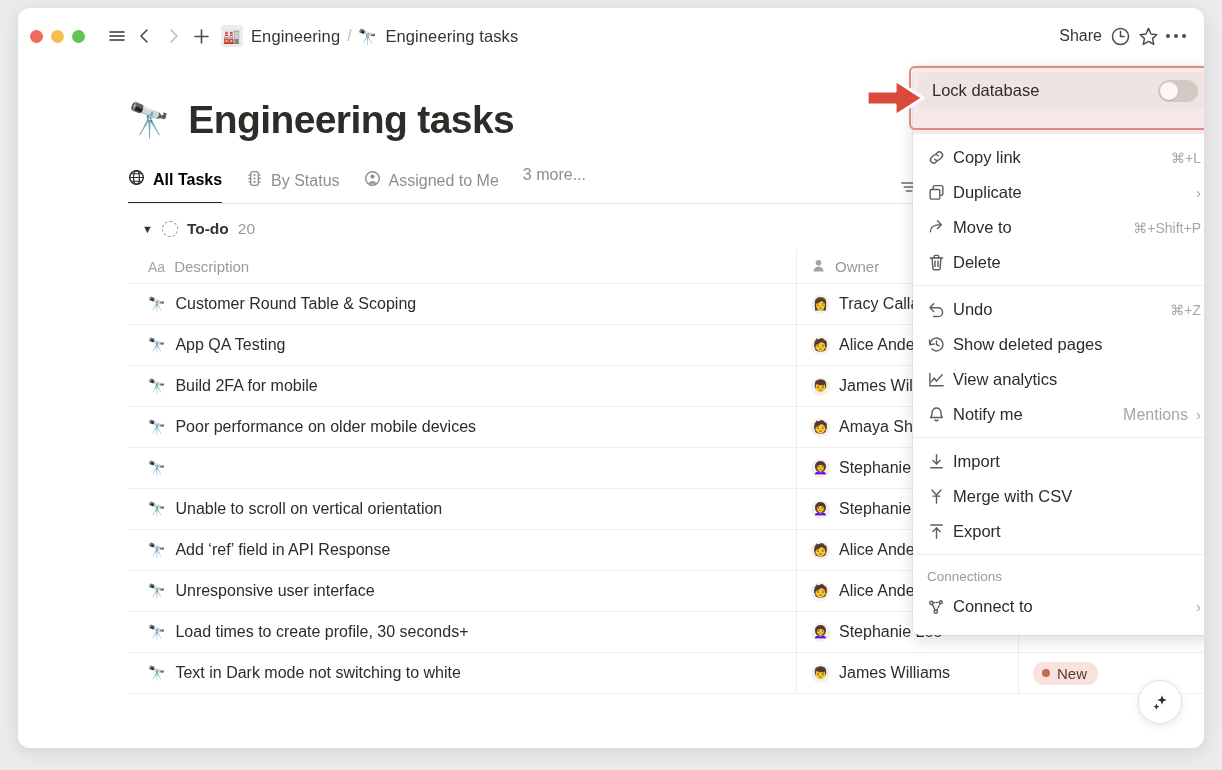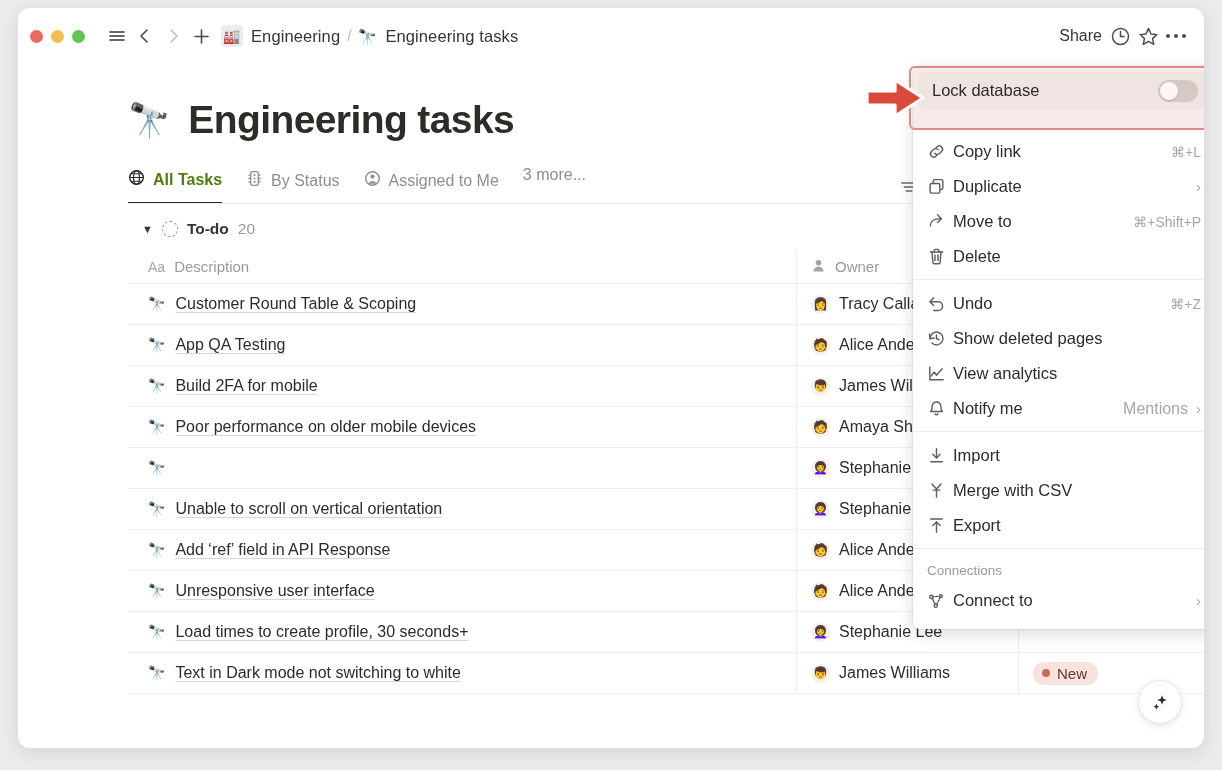--- a/index.html
+++ b/index.html
@@ -75,21 +75,21 @@
     margin: 24px 0 0 110px;
     padding-right: 40px;
     height: 38px;
     position: relative;
   }
   .tab {
     display: flex; align-items: center; gap: 8px;
     font-size: 16px; color: #8f8e8a;
     height: 38px; padding-bottom: 9px;
   }
-  .tab.active { color: #4d7c0f; font-weight: bold; border-bottom: 2.5px solid #2d2c28; text-align: center; }
+  .tab.active { color: #000000; font-weight: bold; border-bottom: 2.5px solid #2d2c28; text-align: center; }
   .tab-more { font-size: 16px; color: #8f8e8a; height: 38px; padding-bottom: 9px; }
   .tabs-rule {
     position: absolute; left: 0; right: 0; bottom: 0;
     height: 1px; background: #eceae6;
   }
   .tabs-right {
     position: absolute; right: 250px; bottom: 6px;
     display: flex; align-items: center; gap: 20px; color: #8f8e8a;
   }
 
@@ -121,21 +121,21 @@
                  border-left: 1px solid #eeece8; height: 100%; }
   .aa { font-size: 14px; color: #a5a49f; }
 
   .row {
     display: flex; align-items: center;
     height: 41px; font-size: 16px; color: #2d2c28;
     border-bottom: 1px solid #f1efec;
   }
   .row .cell-desc { gap: 10px; }
   .row-emoji { font-size: 14px; color: #4e8a63; line-height: 1; }
-  .row-title { text-decoration: underline; text-decoration-color: #d8d6d2;
+  .row-title { text-decoration-color: #d8d6d2;
                text-underline-offset: 3px; }
   .avatar {
     width: 19px; height: 19px; border-radius: 50%;
     flex: none; display: flex; align-items: center; justify-content: center;
     font-size: 12px; line-height: 1; background: #f3f1ee; overflow: hidden;
   }
   .owner-name { white-space: nowrap; }
   .badge {
     display: inline-flex; align-items: center; gap: 7px;
     background: #f7e2dd; color: #5d3a31;
@@ -159,21 +159,21 @@
     width: 300px;
     background: #ffffff;
     border-radius: 7px;
     box-shadow: 0 0 0 1px rgba(15,15,15,0.05), 0 5px 16px rgba(15,15,15,0.15);
     padding: 0 0 6px 0;
     z-index: 40;
     overflow: hidden;
   }
   .menu-hl {
     background: #f6e9e8;
-    padding: 6px 5px 18px 5px;
+    padding: 6px 5px 24px 5px;
     border-bottom: 1px solid #f0ecea;
   }
   .lock-row {
     display: flex; align-items: center;
     height: 37px; border-radius: 5px;
     padding: 0 10px 0 14px;
     background: #f0e4e3;
   }
   .lock-label { font-size: 16.5px; color: #2d2c28; }
   .toggle {

